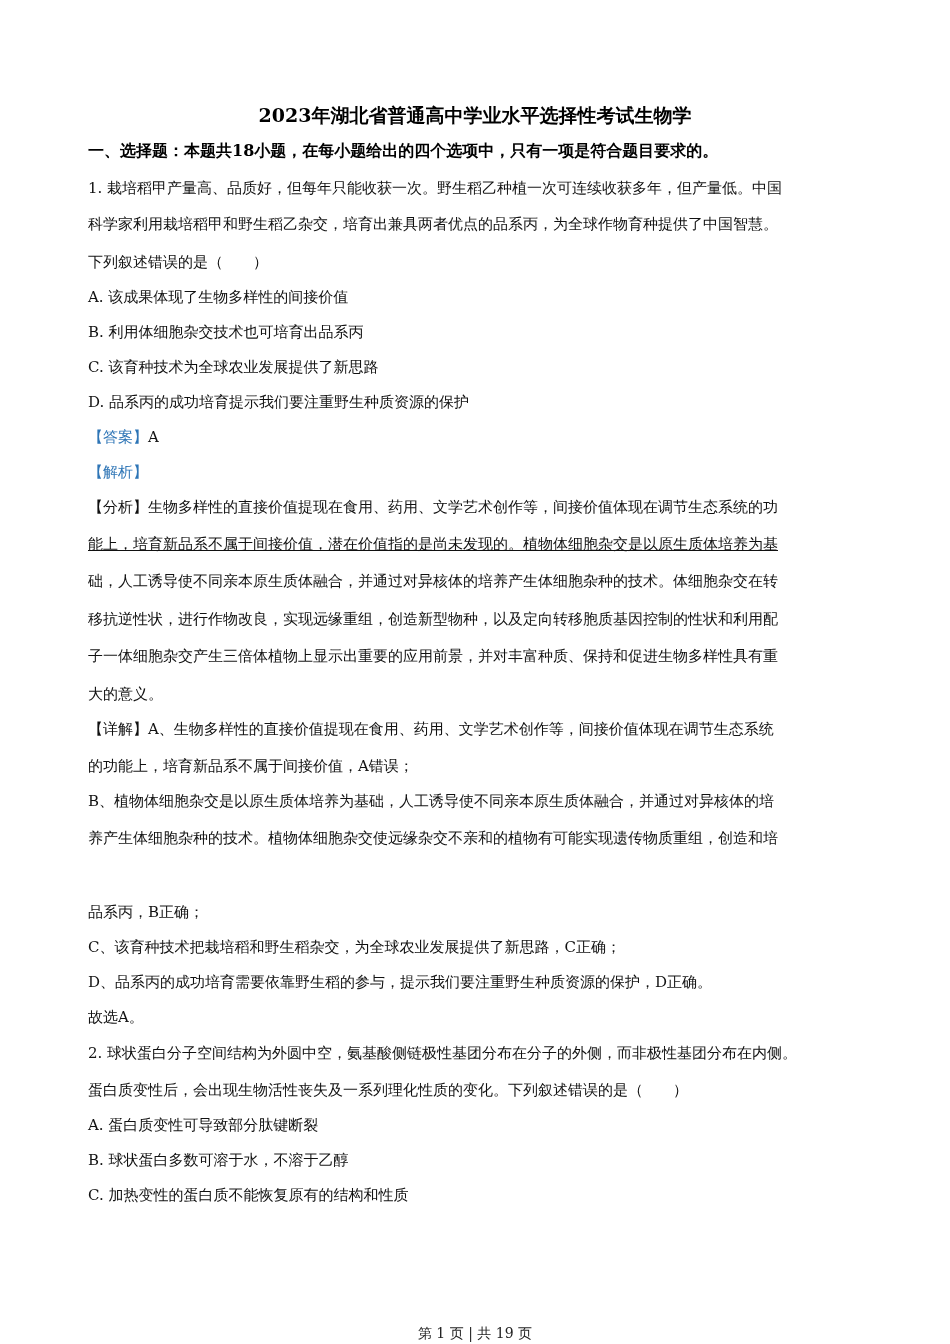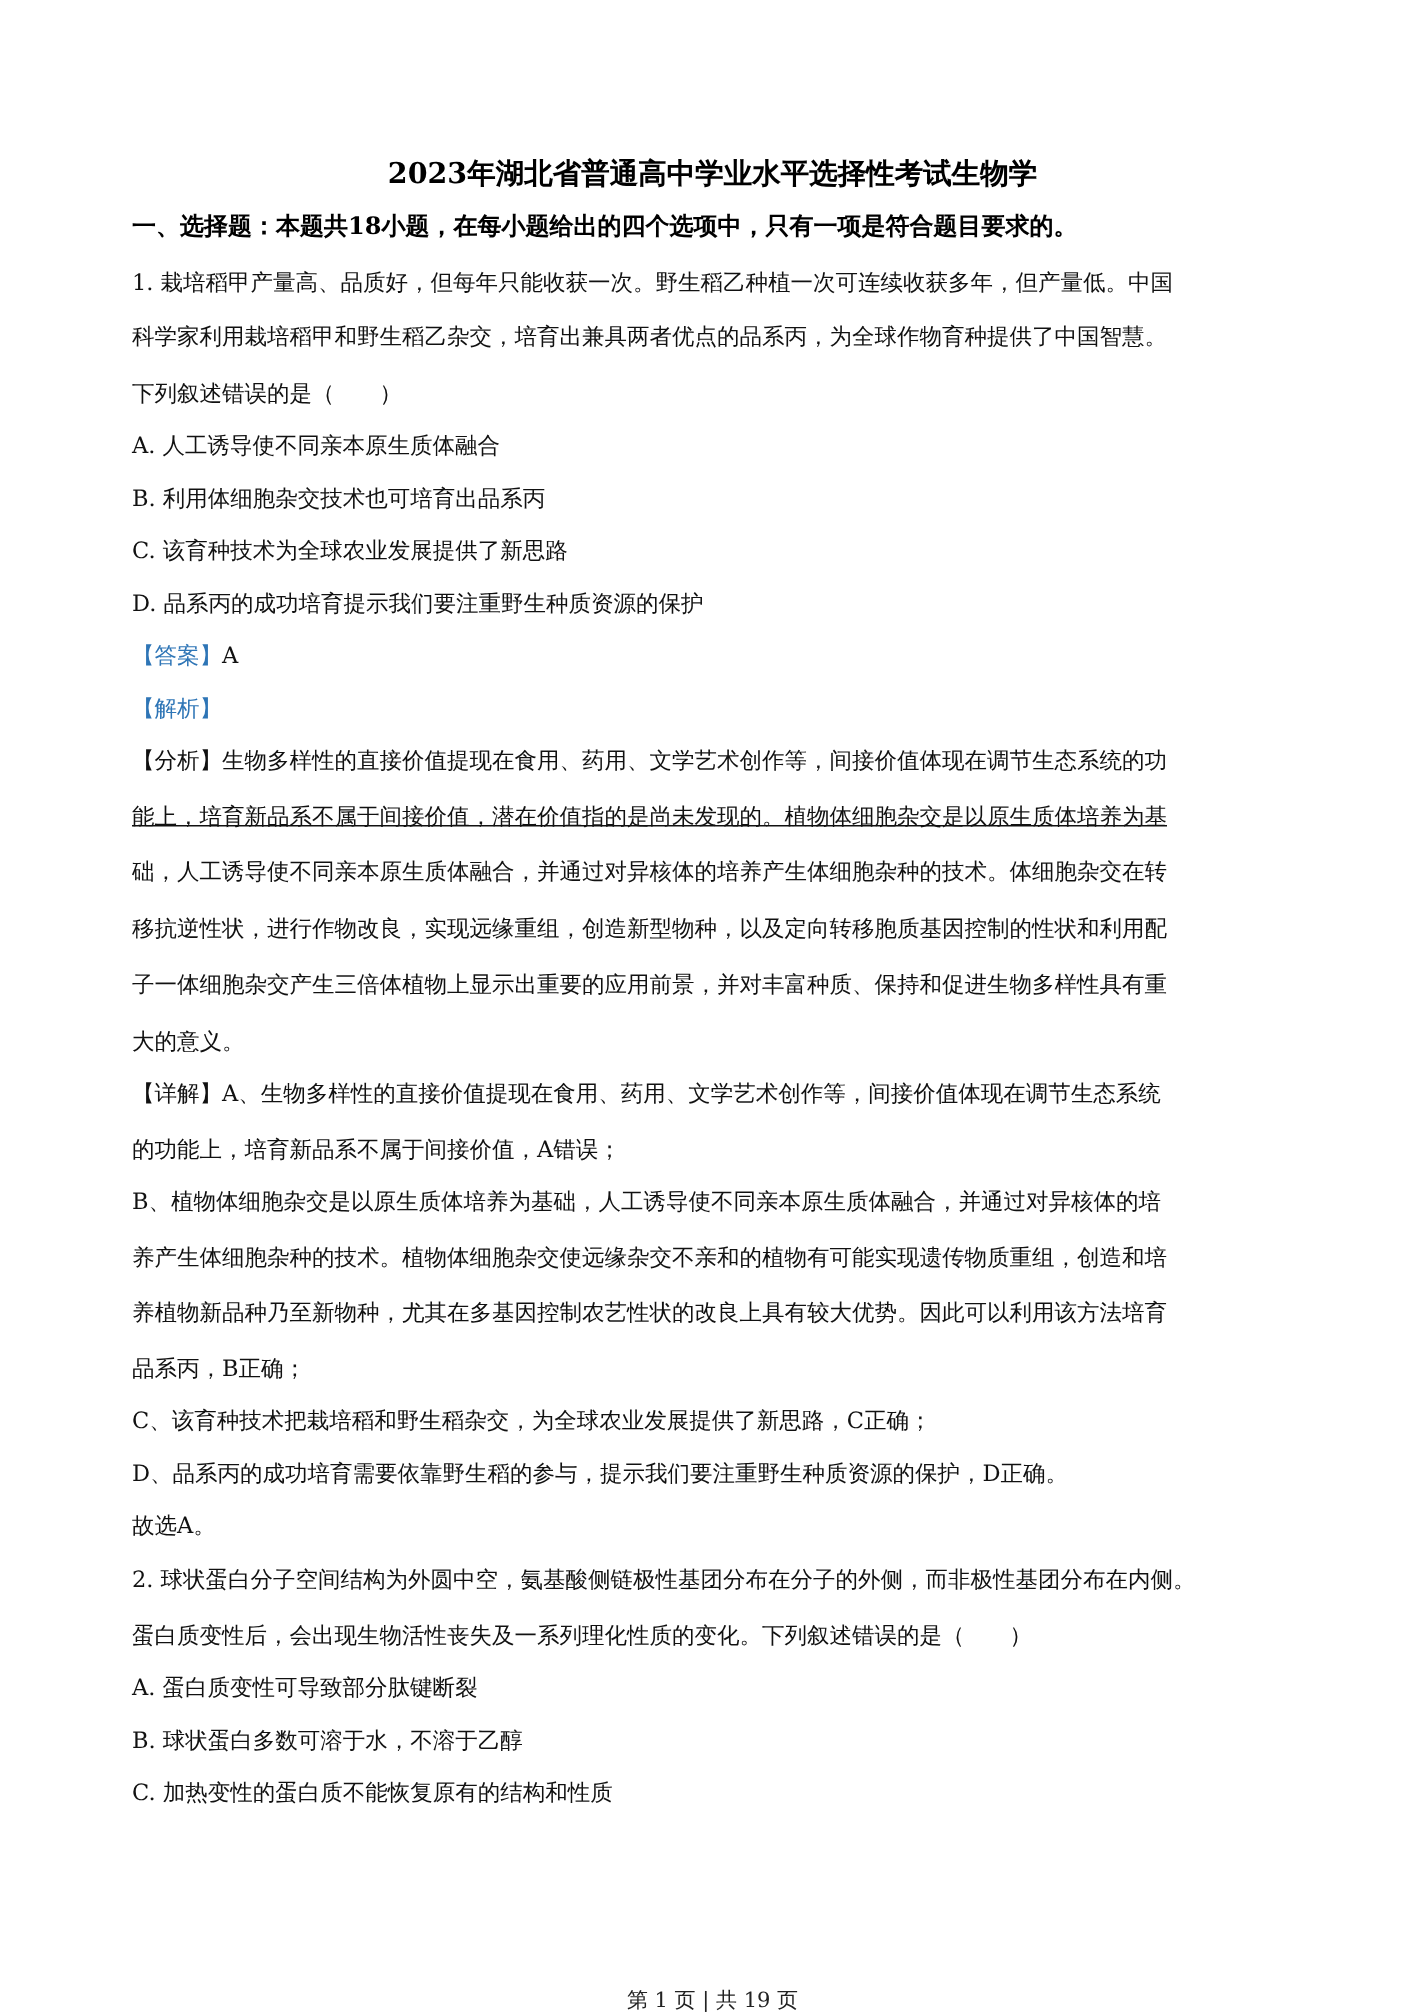--- a/index.html
+++ b/index.html
@@ -69,21 +69,21 @@
 <div class="page">
 
   <div class="title">2023年湖北省普通高中学业水平选择性考试生物学</div>
 
   <div class="section-heading">一、选择题：本题共18小题，在每小题给出的四个选项中，只有一项是符合题目要求的。</div>
 
   <div class="line" style="top:178px;">1. 栽培稻甲产量高、品质好，但每年只能收获一次。野生稻乙种植一次可连续收获多年，但产量低。中国</div>
   <div class="line" style="top:214px;text-align:right;">科学家利用栽培稻甲和野生稻乙杂交，培育出兼具两者优点的品系丙，为全球作物育种提供了中国智慧。</div>
   <div class="line" style="top:252px;">下列叙述错误的是（　　）</div>
 
-  <div class="line" style="top:287px;">A. 人工诱导使不同亲本原生质体融合</div>
+  <div class="line" style="top:287px;">A. 该成果体现了生物多样性的间接价值</div>
   <div class="line" style="top:322px;">B. 利用体细胞杂交技术也可培育出品系丙</div>
   <div class="line" style="top:357px;">C. 该育种技术为全球农业发展提供了新思路</div>
   <div class="line" style="top:392px;">D. 品系丙的成功培育提示我们要注重野生种质资源的保护</div>
 
   <div class="line" style="top:427px;">
     <span class="blue">【答案】</span><span>A</span>
   </div>
   <div class="line" style="top:462px;">
     <span class="blue">【解析】</span>
   </div>
@@ -96,21 +96,20 @@
   <div class="line" style="top:609px;">移抗逆性状，进行作物改良，实现远缘重组，创造新型物种，以及定向转移胞质基因控制的性状和利用配</div>
   <div class="line" style="top:646px;">子一体细胞杂交产生三倍体植物上显示出重要的应用前景，并对丰富种质、保持和促进生物多样性具有重</div>
   <div class="line" style="top:684px;">大的意义。</div>
 
   <div class="line" style="top:719px;">
     <span>【详解】</span><span>A、生物多样性的直接价值提现在食用、药用、文学艺术创作等，间接价值体现在调节生态系统</span>
   </div>
   <div class="line" style="top:756px;">的功能上，培育新品系不属于间接价值，A错误；</div>
   <div class="line" style="top:791px;">B、植物体细胞杂交是以原生质体培养为基础，人工诱导使不同亲本原生质体融合，并通过对异核体的培</div>
   <div class="line" style="top:828px;">养产生体细胞杂种的技术。植物体细胞杂交使远缘杂交不亲和的植物有可能实现遗传物质重组，创造和培</div>
-  <div class="line" style="top:865px;">养植物新品种乃至新物种，尤其在多基因控制农艺性状的改良上具有较大优势。因此可以利用该方法培育</div>
   <div class="line" style="top:902px;">品系丙，B正确；</div>
   <div class="line" style="top:937px;">C、该育种技术把栽培稻和野生稻杂交，为全球农业发展提供了新思路，C正确；</div>
   <div class="line" style="top:972px;">D、品系丙的成功培育需要依靠野生稻的参与，提示我们要注重野生种质资源的保护，D正确。</div>
   <div class="line" style="top:1007px;">故选A。</div>
 
   <div class="line" style="top:1043px;">2. 球状蛋白分子空间结构为外圆中空，氨基酸侧链极性基团分布在分子的外侧，而非极性基团分布在内侧。</div>
   <div class="line" style="top:1080px;">蛋白质变性后，会出现生物活性丧失及一系列理化性质的变化。下列叙述错误的是（　　）</div>
   <div class="line" style="top:1115px;">A. 蛋白质变性可导致部分肽键断裂</div>
   <div class="line" style="top:1150px;text-align:right;">B. 球状蛋白多数可溶于水，不溶于乙醇</div>
   <div class="line" style="top:1185px;">C. 加热变性的蛋白质不能恢复原有的结构和性质</div>

